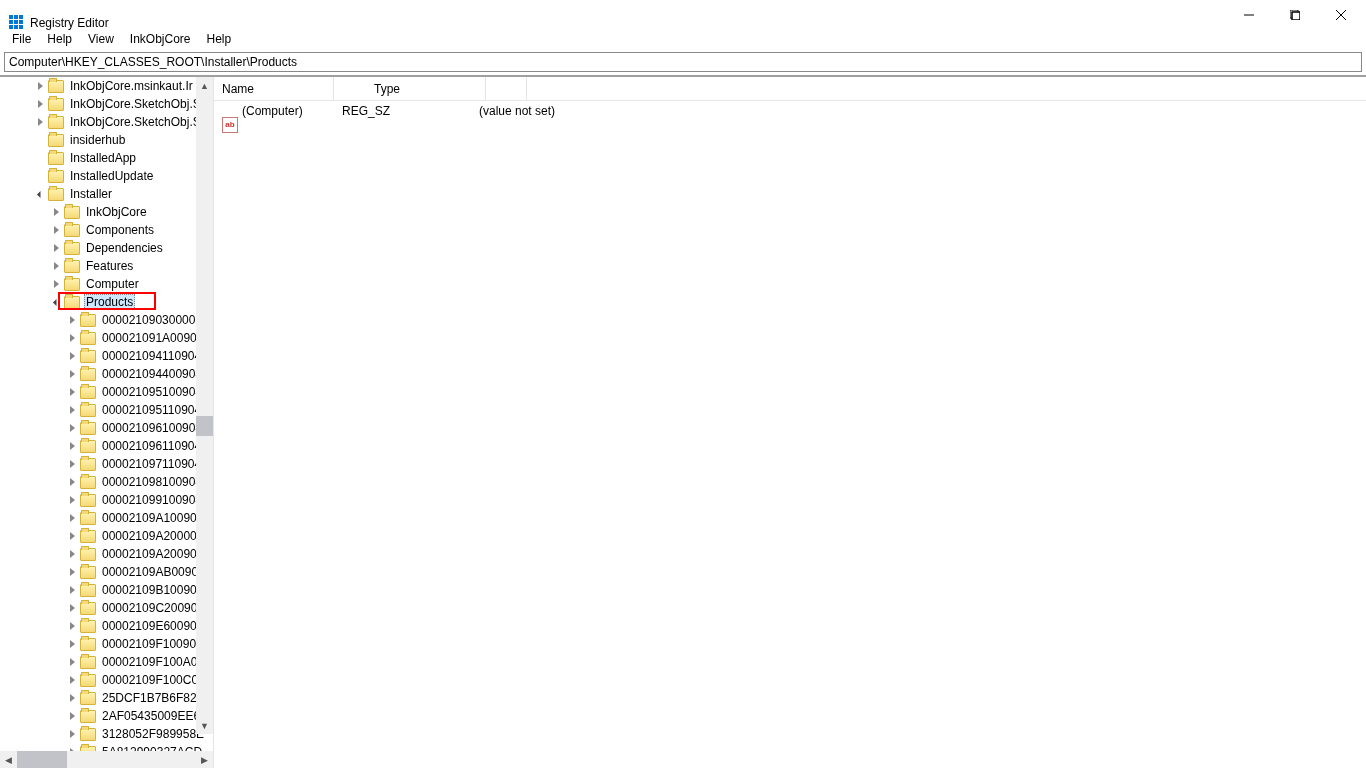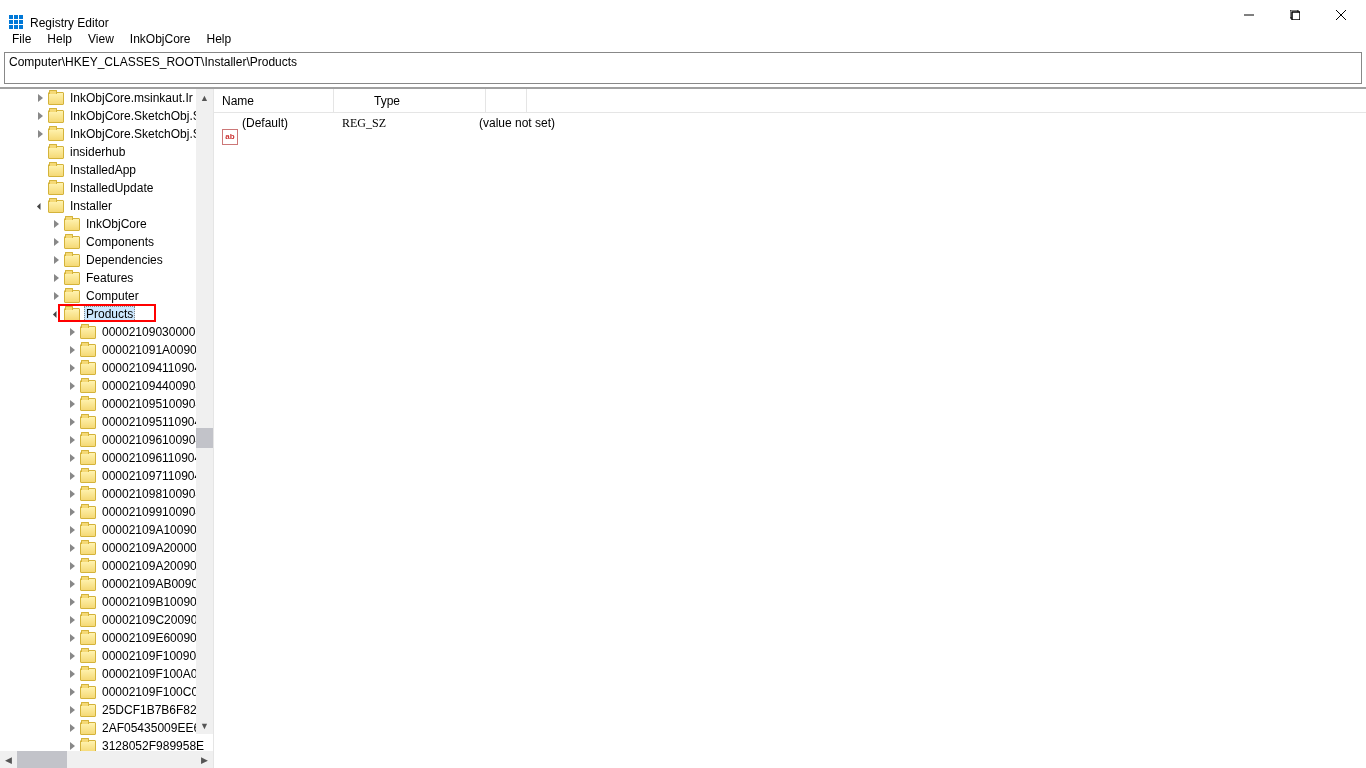--- a/index.html
+++ b/index.html
@@ -12,21 +12,21 @@
 .titlebar .title { flex: 1; }
 .win-controls { display: flex; }
 .win-controls div { width: 46px; height: 30px; display: flex; align-items: center; justify-content: center; }
 .win-controls svg { stroke: #000; stroke-width: 1; fill: none; }
 
 
 .menubar { height: 20px; display: flex; padding-left: 4px; }
 .menubar div { padding: 2px 8px; }
 
 
-.addressbar { border: 1px solid #888; margin: 2px 4px 0 4px; padding: 2px 4px; height: 32px; }
+.addressbar { border: 1px solid #888; margin: 2px 4px 0 4px; padding: 2px 4px; height: 20px; }
 
 
 .main { flex: 1; display: flex; border-top: 2px solid #a0a0a0; margin-top: 3px; min-height: 0; }
 
 
 .tree-wrap { width: 214px; border-right: 1px solid #e5e5e5; display: flex; flex-direction: column; position: relative; }
 .tree { flex: 1; overflow: hidden; position: relative; }
 .tree-inner { position: absolute; top: 0; left: 0; right: 0; }
 .node { height: 18px; display: flex; align-items: center; white-space: nowrap; position: relative; }
 .node .toggler { width: 16px; height: 16px; display: flex; align-items: center; justify-content: center; color: #666; font-size: 10px; flex-shrink: 0; }
@@ -52,21 +52,21 @@
 
 .values { flex: 1; display: flex; flex-direction: column; }
 .headers { height: 24px; display: flex; align-items: center; border-bottom: 1px solid #e5e5e5; gap: 32px; }
 .headers div { padding-left: 8px; border-right: 1px solid #e5e5e5; height: 100%; display: flex; align-items: center; }
 .col-name { width: 120px; }
 .col-type { width: 120px; }
 .col-data { width: 280px; }
 .row { display: flex; align-items: center; height: 20px; }
 .row .cell { padding-left: 8px; }
 .row .cell.name { width: 120px; display: flex; align-items: center; gap: 4px; }
-.row .cell.type { width: 120px; font-family: Liberation Serif, serif; }
+.row .cell.type { width: 120px; }
 .row .cell.data { width: 280px; margin-left: 17px; }
 .str-icon { width: 16px; height: 16px; background: #fff; border: 1px solid #c77; border-radius: 0; display: flex; align-items: center; justify-content: center; font-size: 8px; font-weight: bold; color: #c33; margin-top: 27px; }
 .col-sep { border-right: 1px solid #e5e5e5; height: 100%; }
 </style>
 </head>
 <body>
 
 <div class="titlebar">
   <div class="app-icon">
       <span></span>
@@ -367,21 +367,21 @@
   <div class="values">
     <div class="headers">
       <div class="col-name">Name</div>
       <div class="col-type">Type</div>
       <div class="col-sep" style="width:6px"></div>
     </div>
     <div id="rows">
         <div class="row">
           <div class="cell name">
             <span class="str-icon">ab</span>
-            <span>(Default)</span>
+            <span>(Computer)</span>
           </div>
           <div class="cell type">REG_SZ</div>
           <div class="cell data">(value not set)</div>
         </div>
       </div>
   </div>
 
 </div>
 
 </body></html>

